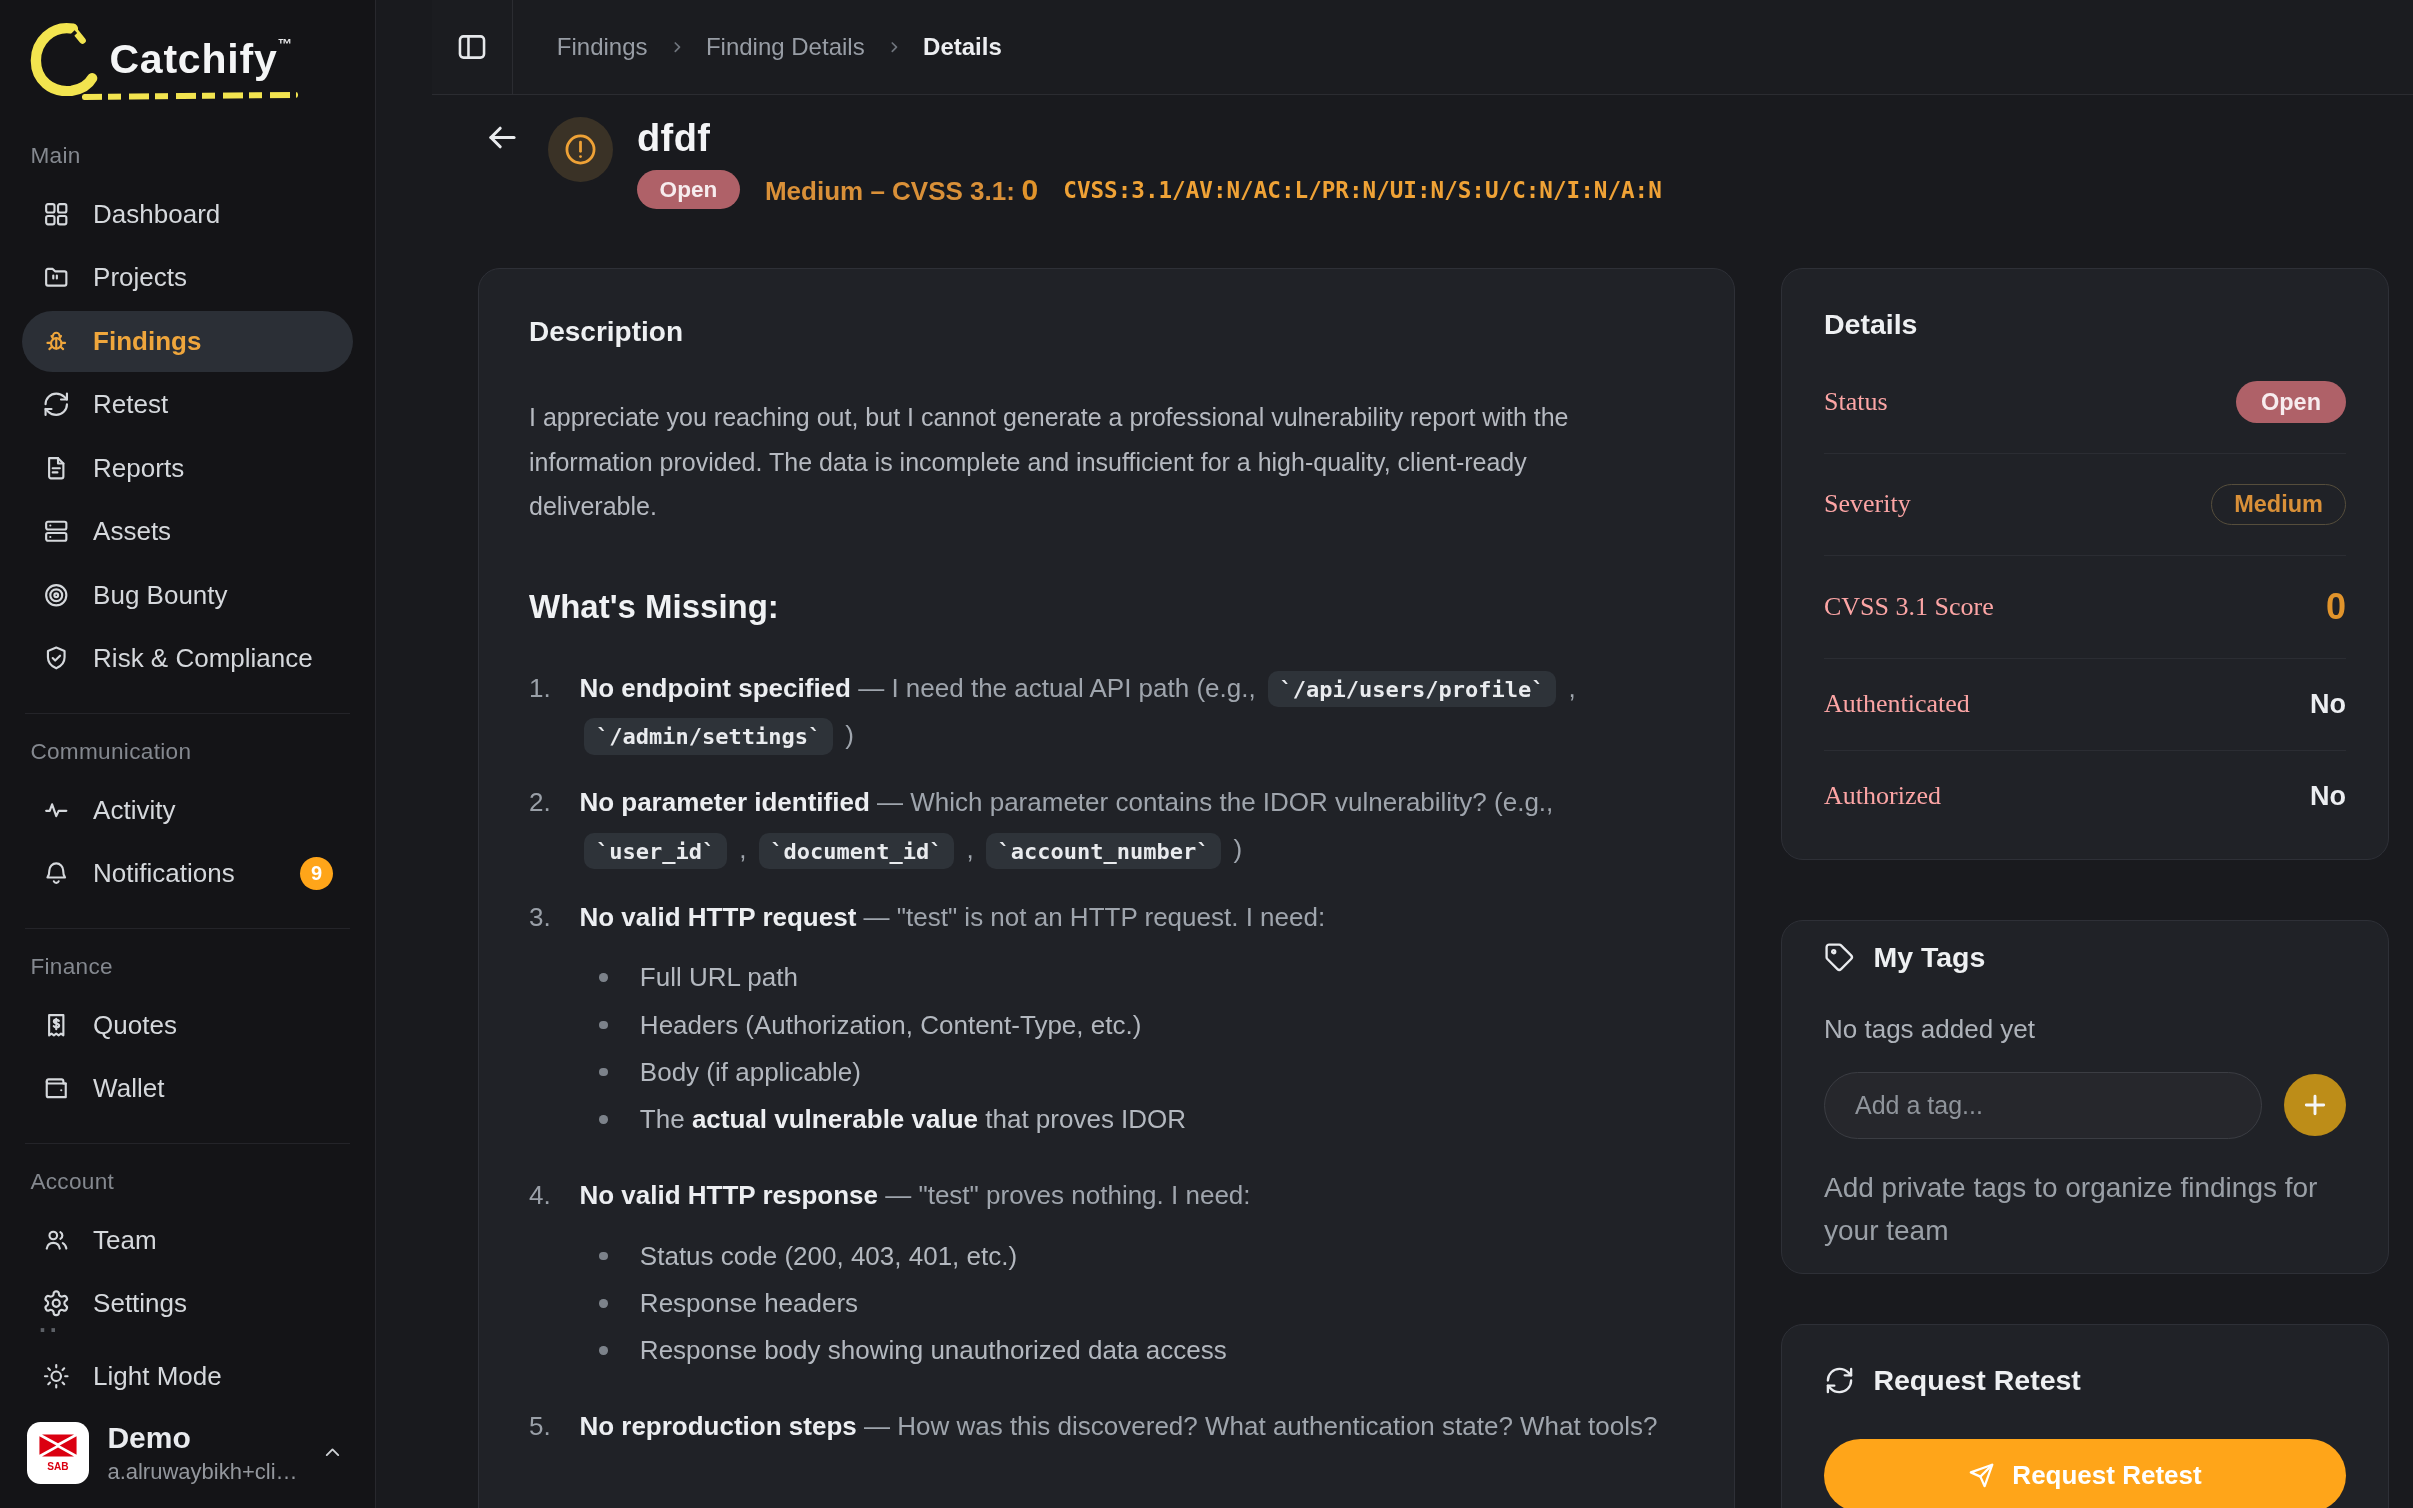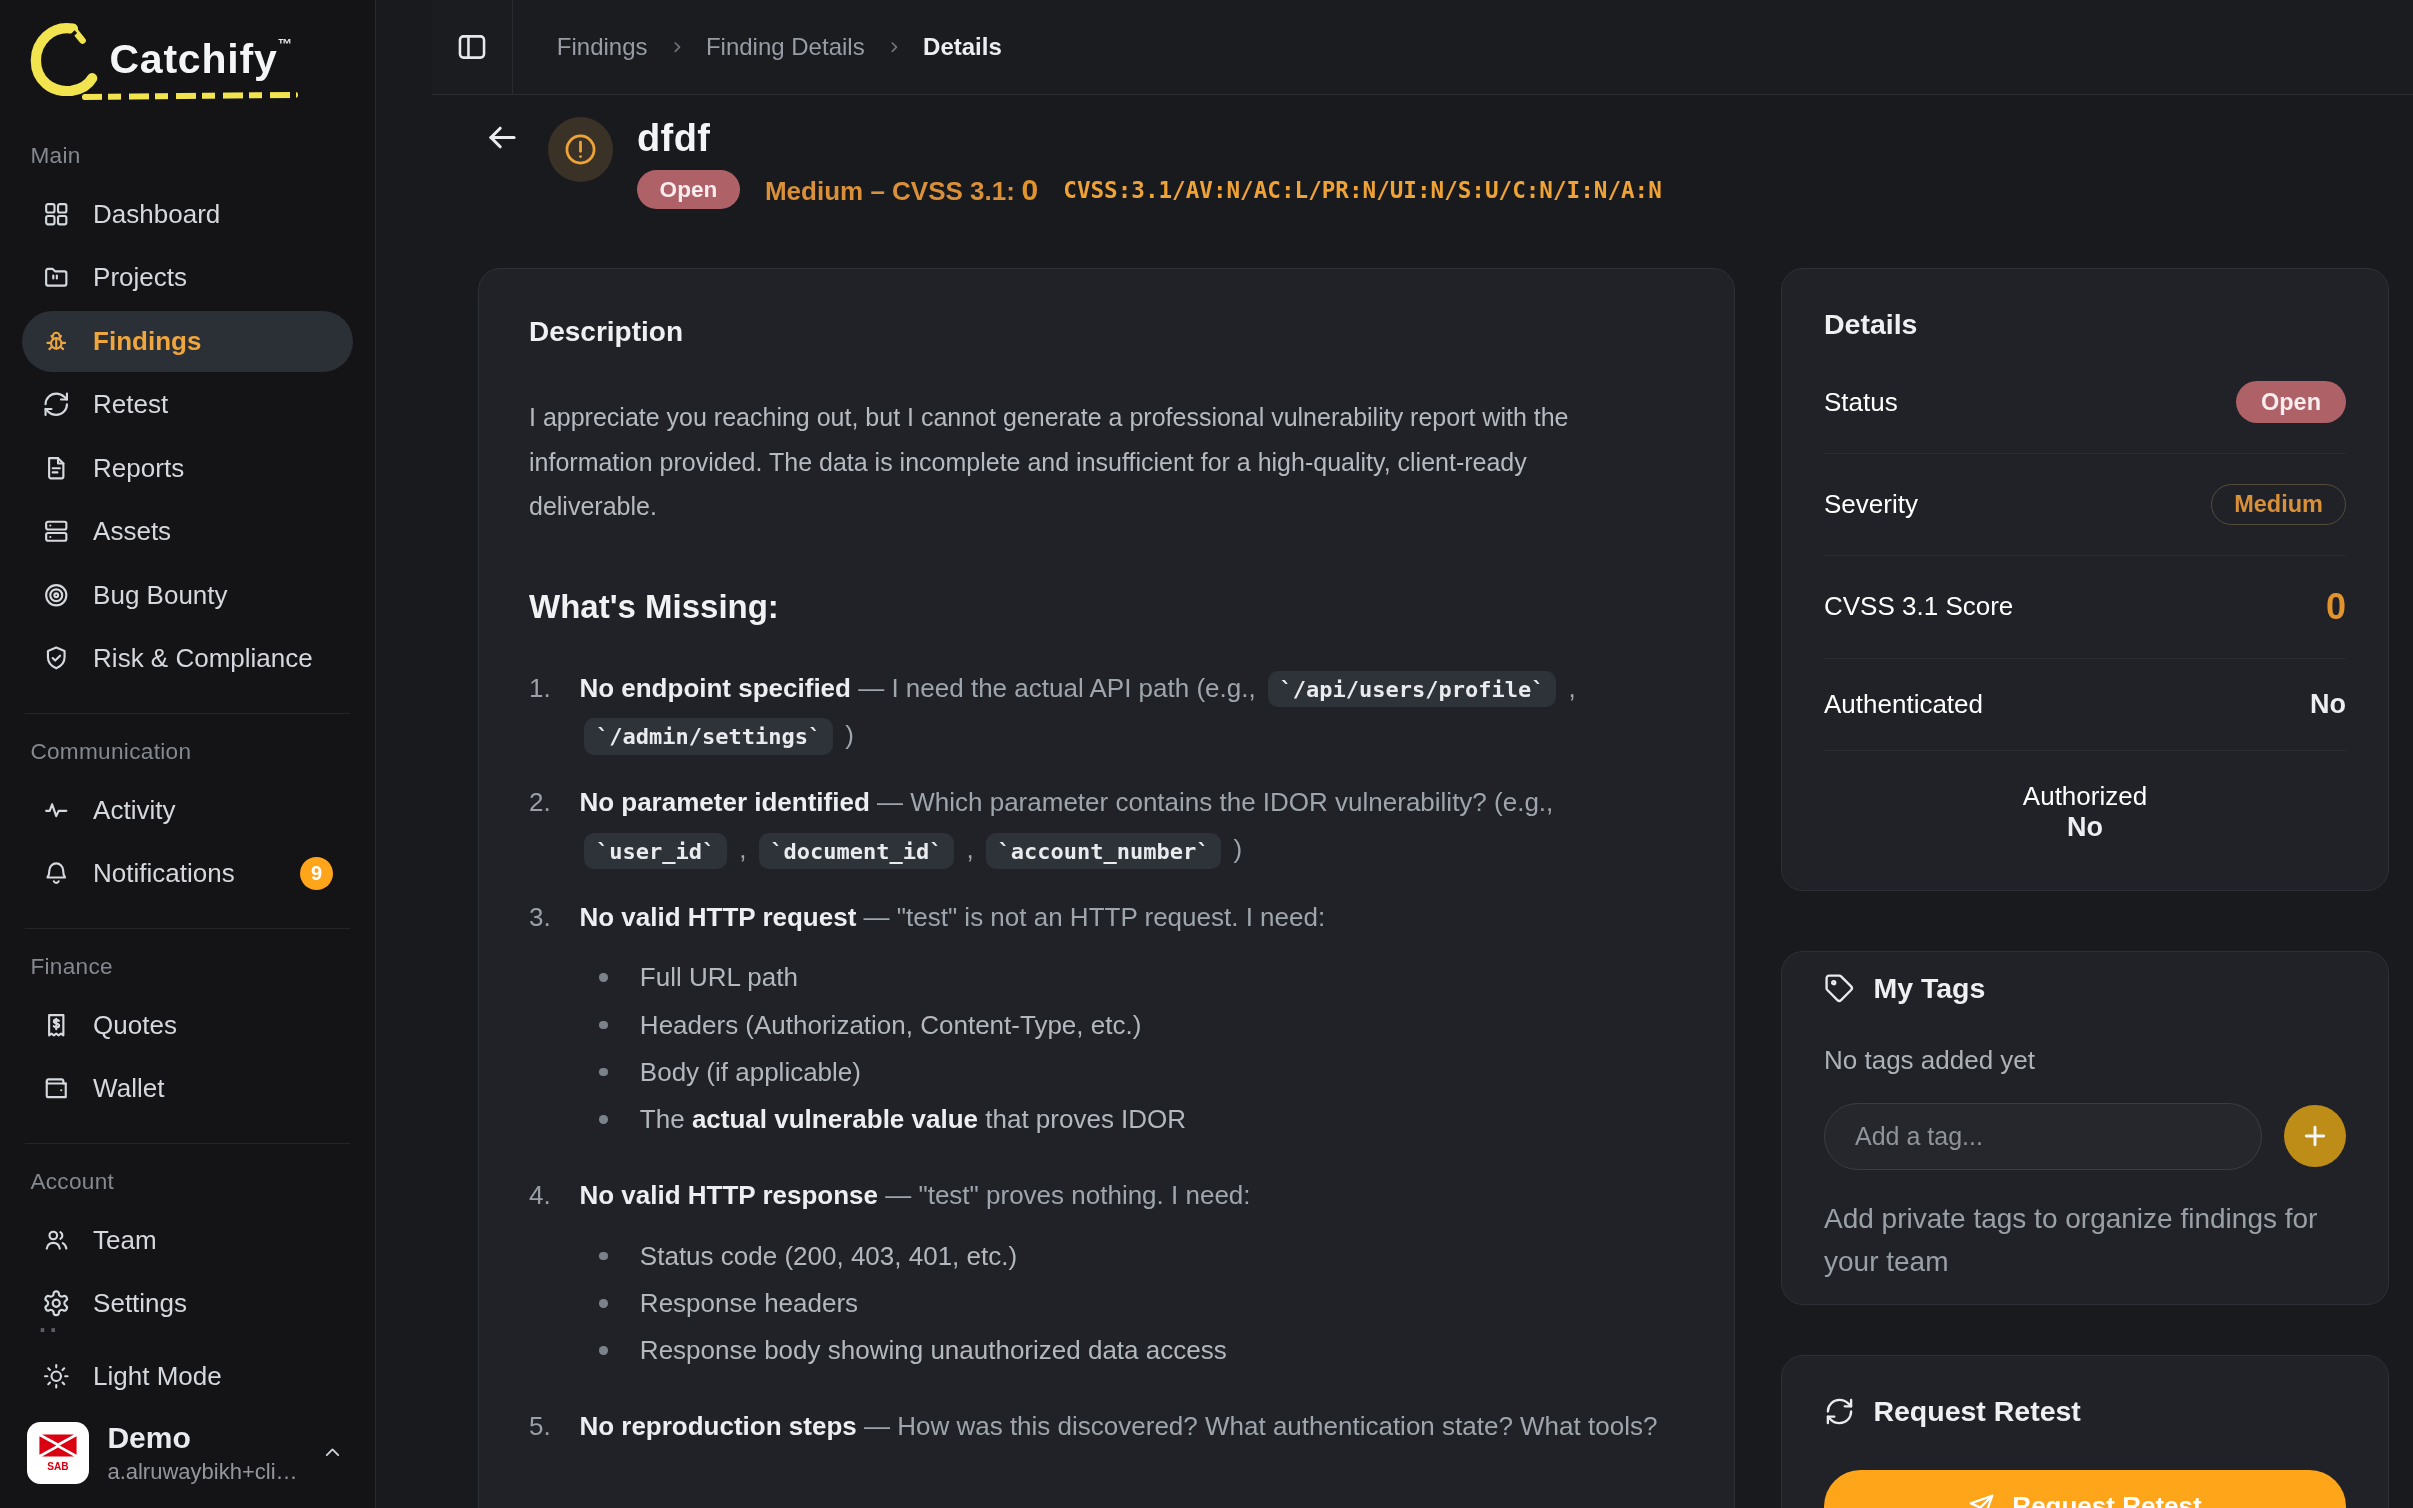--- a/index.html
+++ b/index.html
@@ -90,22 +90,22 @@
   .sub-bullets { list-style:none; margin:13.4px 0 8.4px 1.7px; }
   .sub-bullets li { display:flex; align-items:flex-start; color:#b3b8bf; font-size:26px; line-height:1.82; }
   .dot { width:8.4px; height:8.4px; border-radius:50%; background:#7c828a; margin:19px 32px 0 18.4px; flex:0 0 8.4px; }
 
   
   .right-col { position:absolute; left:1349px; top:173px; width:608px; }
   .details-card { padding:39px 42px 17px 42px; min-height:555px; margin-bottom:60px; }
   .details-card h3, .card-head h3 { color:#eef0f2; font-size:28.5px; font-weight:600; }
   .d-row { display:flex; align-items:center; justify-content:space-between; padding:30px 0; border-bottom:0.8px solid #2b2d33; }
   .d-row:first-of-type { margin-top:10px; }
-  .d-row:last-of-type { border-bottom:none;flex-direction:column; }
-  .d-label { color:#ffffff; font-size:26px; }
+  .d-row:last-of-type { border-bottom:none; }
+  .d-label { color:#fca5a5; font-size:26px;font-family:Liberation Serif, serif; }
   .v-badge { background:var(--open-badge); color:#f7ecee; font-size:23.5px; font-weight:600; padding:7.5px 25px; border-radius:22.6px; }
   .v-pill { border:1.7px solid #564e3c; color:var(--amber-text); font-size:23.5px; font-weight:600; padding:5.9px 22px; border-radius:22.6px; }
   .v-score { color:var(--score-orange); font-size:36px; font-weight:700; }
   .v-text { color:#eceef1; font-size:27px; font-weight:600; }
 
   .card-head { display:flex; align-items:center; gap:18.4px; }
   .card-head .icon-wrap { width:31px; height:31px; color:#e9ebee; }
   .card-head .icon-wrap svg { width:31px; height:31px; }
 
   .tags-card { padding:20px 42px; margin-bottom:50px; }

